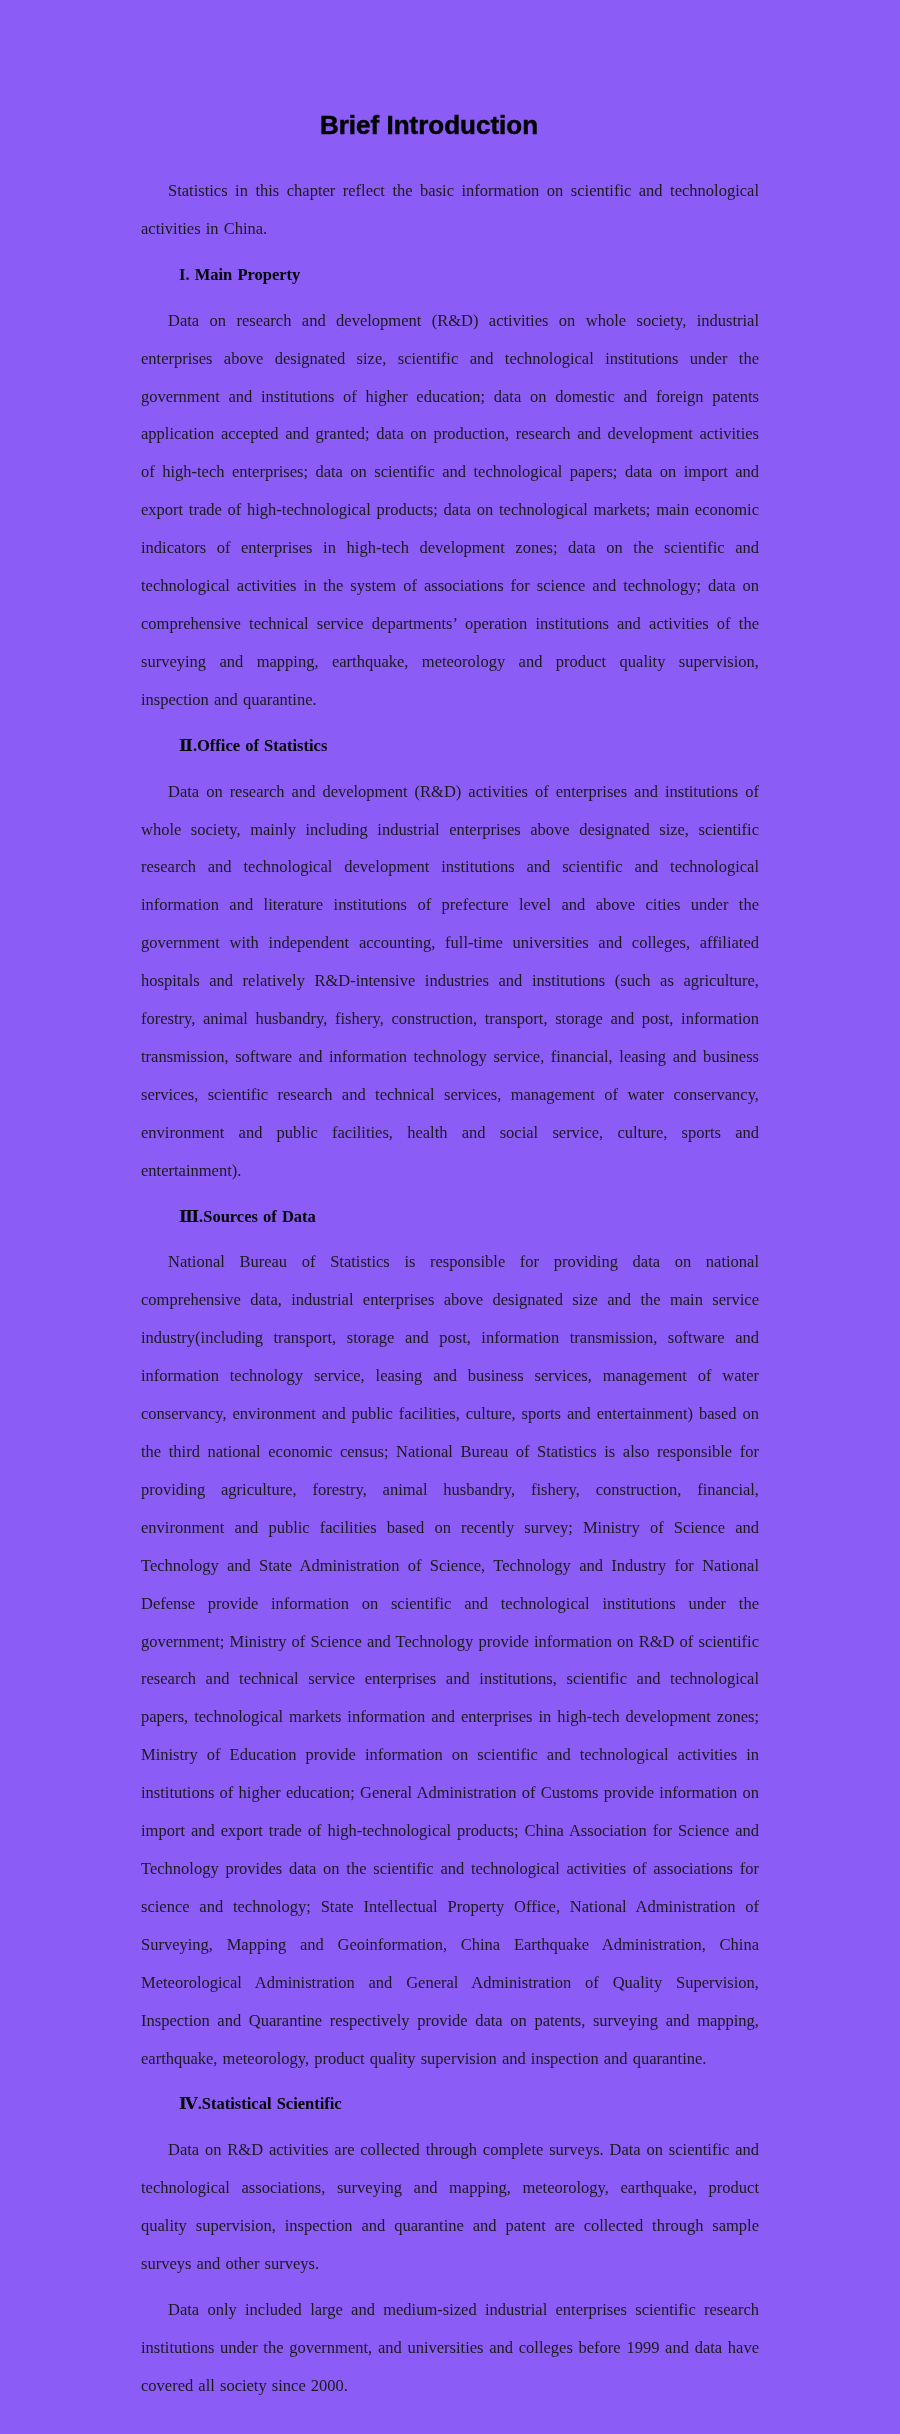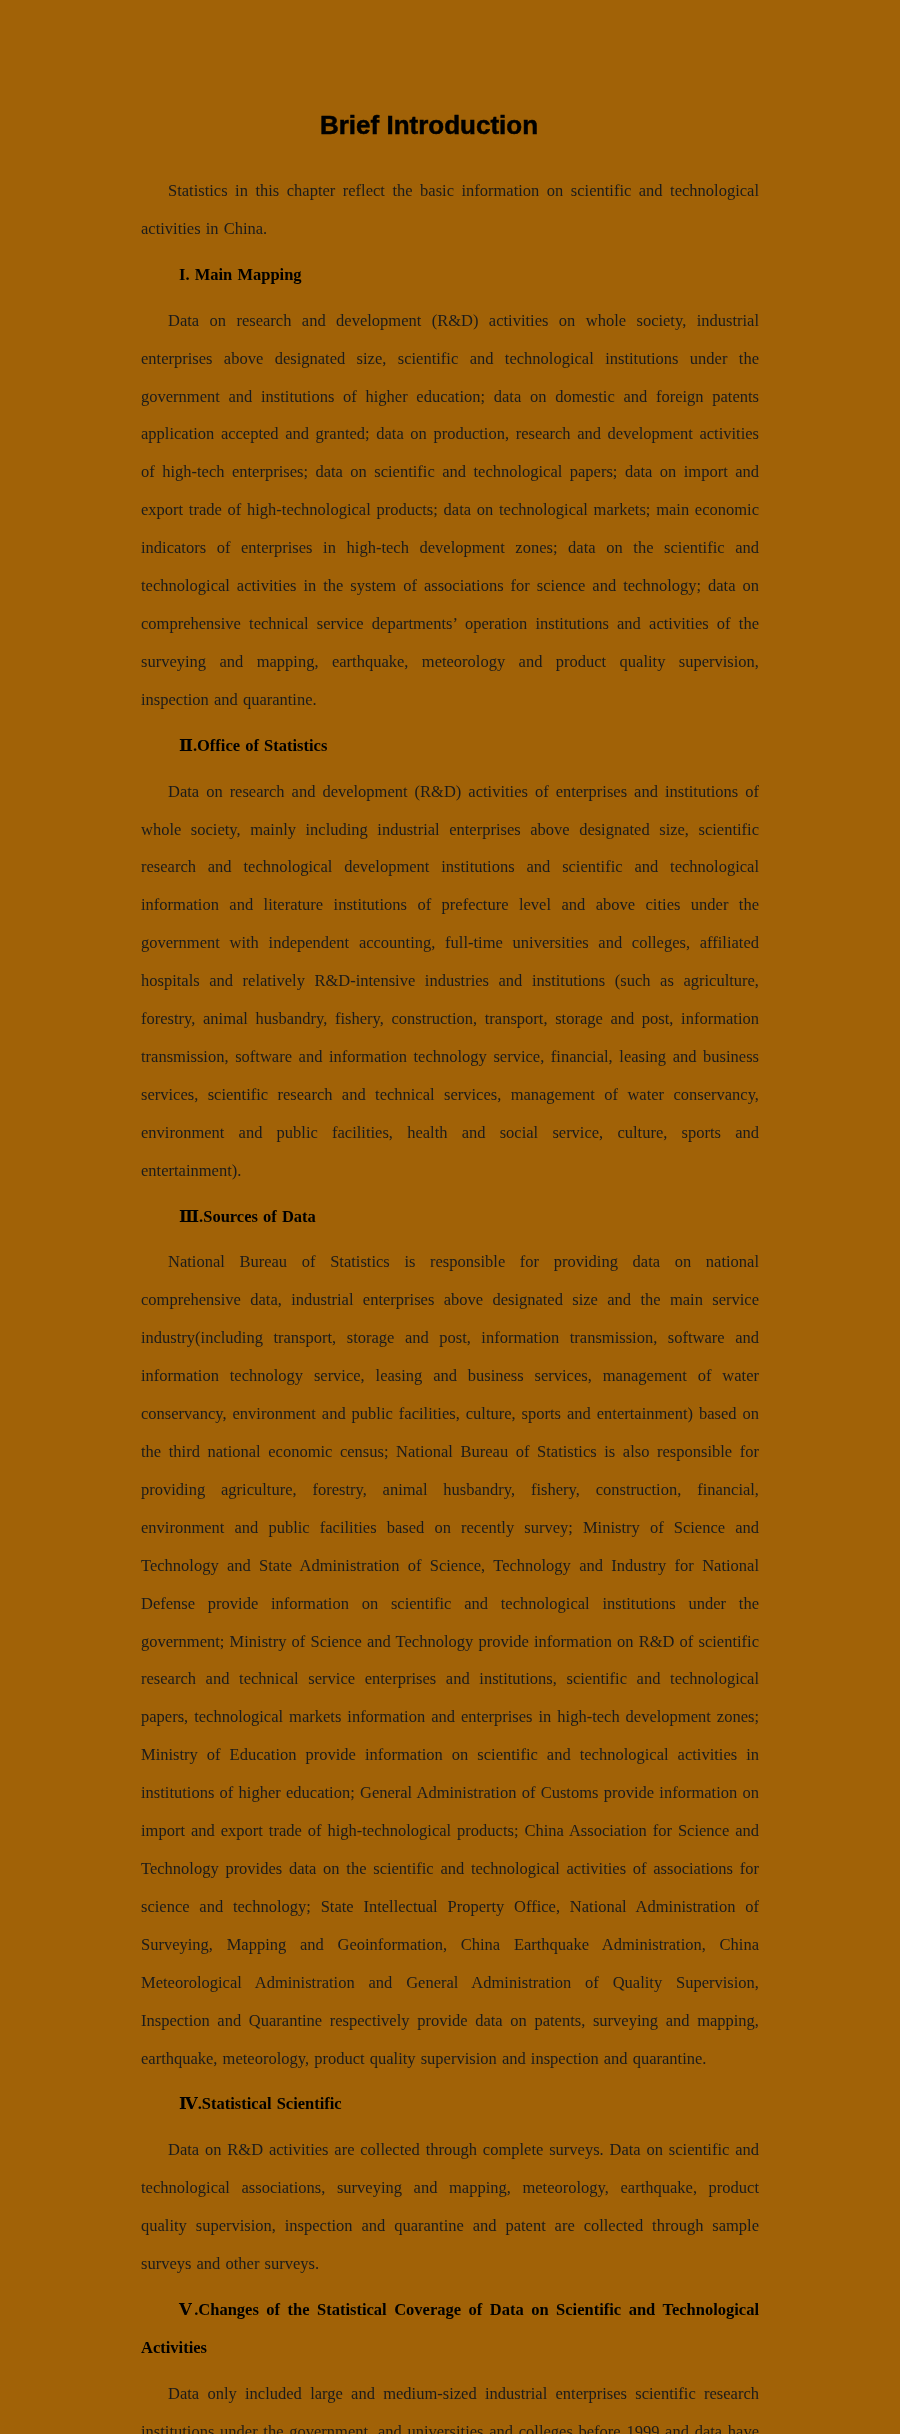--- a/index.html
+++ b/index.html
@@ -7,21 +7,21 @@
     width: 900px;
     background: #ffffff;
     font-family: "Liberation Serif", "DejaVu Serif", serif;
   }
   .page {
     position: relative;
     width: 900px;
     height: 2434px;
     box-sizing: border-box;
     padding: 0 133px;
-    background: #a16207;
+    background: #8b5cf6;
     overflow: hidden;
     color: #1b1b1b;
   }
   .doc-title {
     margin: 112px 0 0 0;
     position: relative;
     left: -21px;
     font-family: "Liberation Sans", "DejaVu Sans", sans-serif;
     font-size: 26px;
     line-height: 26px;
@@ -42,24 +42,23 @@
   .para { text-indent: 27px; color: #1b1b1b; }
   .hd   { text-indent: 38px; font-weight: bold; color: #000000; }
 </style>
 </head>
 <body>
 
 <div class="page">
   <h1 class="doc-title">Brief Introduction</h1>
   <div class="content">
     <p class="para">Statistics in this chapter reflect the basic information on scientific and technological activities in China.</p>
-    <p class="hd">I. Main Mapping</p>
+    <p class="hd">I. Main Property</p>
     <p class="para">Data on research and development (R&amp;D) activities on whole society, industrial enterprises above designated size, scientific and technological institutions under the government and institutions of higher education; data on domestic and foreign patents application accepted and granted; data on production, research and development activities of high-tech enterprises; data on scientific and technological papers; data on import and export trade of high-technological products; data on technological markets; main economic indicators of enterprises in high-tech development zones; data on the scientific and technological activities in the system of associations for science and technology; data on comprehensive technical service departments’ operation institutions and activities of the surveying and mapping, earthquake, meteorology and product quality supervision, inspection and quarantine.</p>
     <p class="hd">Ⅱ.Office of Statistics</p>
     <p class="para">Data on research and development (R&amp;D) activities of enterprises and institutions of whole society, mainly including industrial enterprises above designated size, scientific research and technological development institutions and scientific and technological information and literature institutions of prefecture level and above cities under the government with independent accounting, full-time universities and colleges, affiliated hospitals and relatively R&amp;D-intensive industries and institutions (such as agriculture, forestry, animal husbandry, fishery, construction, transport, storage and post, information transmission, software and information technology service, financial, leasing and business services, scientific research and technical services, management of water conservancy, environment and public facilities, health and social service, culture, sports and entertainment).</p>
     <p class="hd">Ⅲ.Sources of Data</p>
     <p class="para">National Bureau of Statistics is responsible for providing data on national comprehensive data, industrial enterprises above designated size and the main service industry(including transport, storage and post, information transmission, software and information technology service, leasing and business services, management of water conservancy, environment and public facilities, culture, sports and entertainment) based on the third national economic census; National Bureau of Statistics is also responsible for providing agriculture, forestry, animal husbandry, fishery, construction, financial, environment and public facilities based on recently survey; Ministry of Science and Technology and State Administration of Science, Technology and Industry for National Defense provide information on scientific and technological institutions under the government; Ministry of Science and Technology provide information on R&amp;D of scientific research and technical service enterprises and institutions, scientific and technological papers, technological markets information and enterprises in high-tech development zones; Ministry of Education provide information on scientific and technological activities in institutions of higher education; General Administration of Customs provide information on import and export trade of high-technological products; China Association for Science and Technology provides data on the scientific and technological activities of associations for science and technology; State Intellectual Property Office, National Administration of Surveying, Mapping and Geoinformation, China Earthquake Administration, China Meteorological Administration and General Administration of Quality Supervision, Inspection and Quarantine respectively provide data on patents, surveying and mapping, earthquake, meteorology, product quality supervision and inspection and quarantine.</p>
     <p class="hd">Ⅳ.Statistical Scientific</p>
     <p class="para">Data on R&amp;D activities are collected through complete surveys. Data on scientific and technological associations, surveying and mapping, meteorology, earthquake, product quality supervision, inspection and quarantine and patent are collected through sample surveys and other surveys.</p>
-    <p class="hd">Ⅴ.Changes of the Statistical Coverage of Data on Scientific and Technological Activities</p>
     <p class="para">Data only included large and medium-sized industrial enterprises scientific research institutions under the government, and universities and colleges before 1999 and data have covered all society since 2000.</p>
   </div>
 </div>
 
 </body></html>

